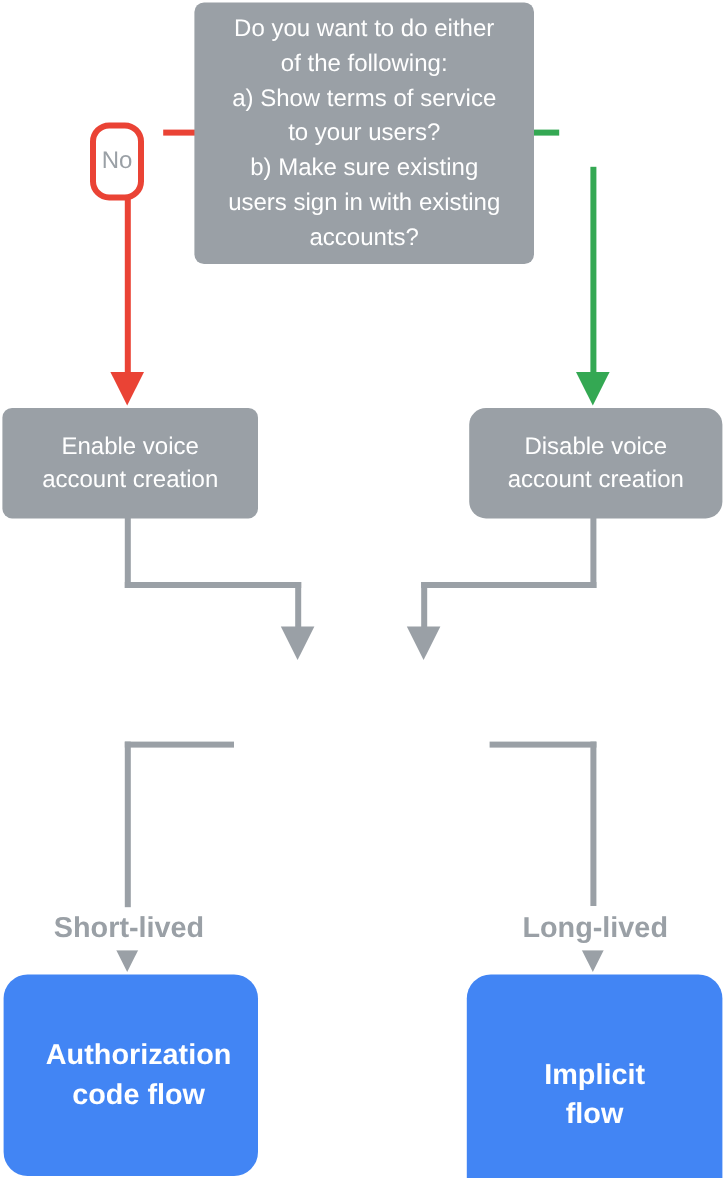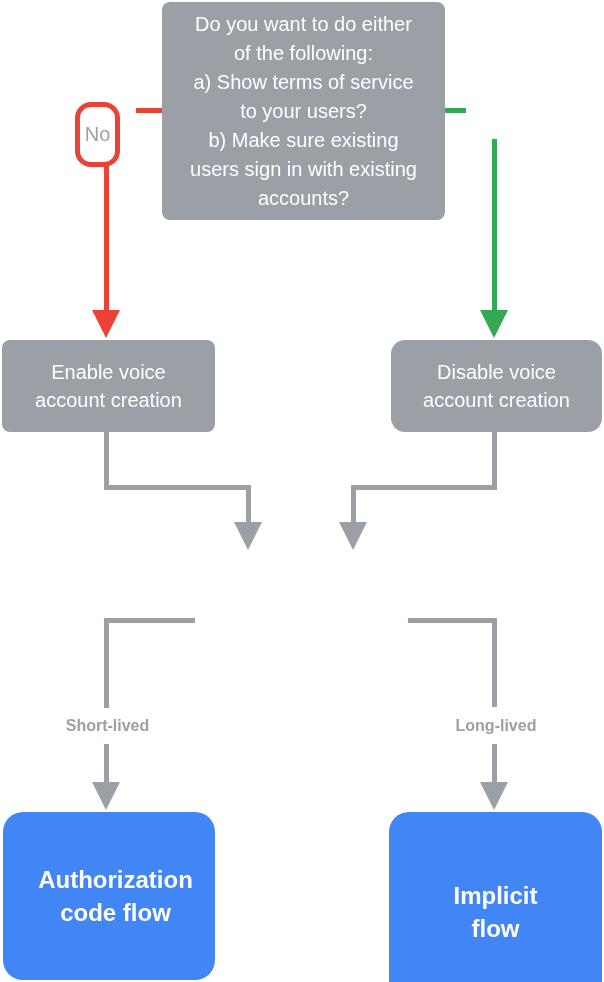--- a/index.html
+++ b/index.html
@@ -104,24 +104,25 @@
   .a-sl  { left: 92px;  top: 782px; }
   .a-ll  { left: 480px; top: 782px; }
 
   
   .edge-tag {
     position: absolute;
     background: #ffffff;
     display: flex;
     align-items: center;
     justify-content: center;
-    font-size: 16px;
+    font-size: 24px;
     font-weight: bold;
     color: var(--label-text, #9AA0A6);
     z-index: 3;
+    margin-top: 48px;
   }
   .tag-short { left: 23px;  top: 708px; width: 169px; height: 36px; }
   .tag-long  { left: 412px; top: 707px; width: 168px; height: 37px; }
 </style>
 </head>
 <body>
 
 <div class="canvas">
 
   <div class="edge red e-no-h"></div>

